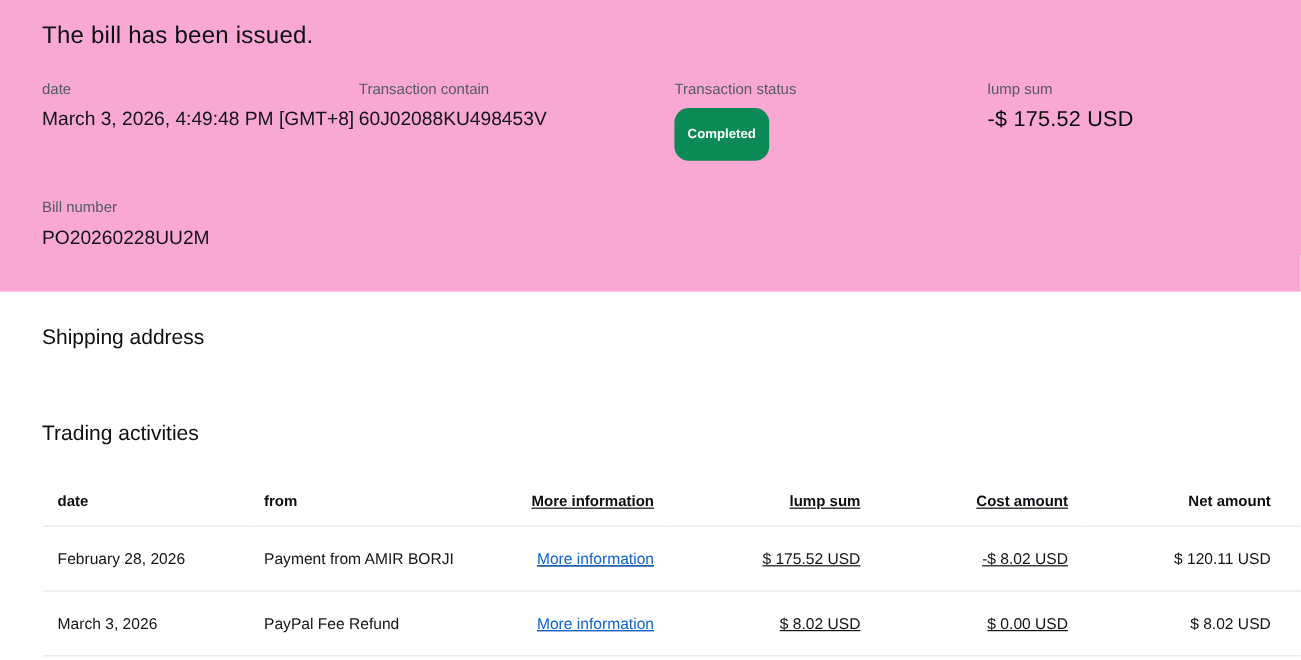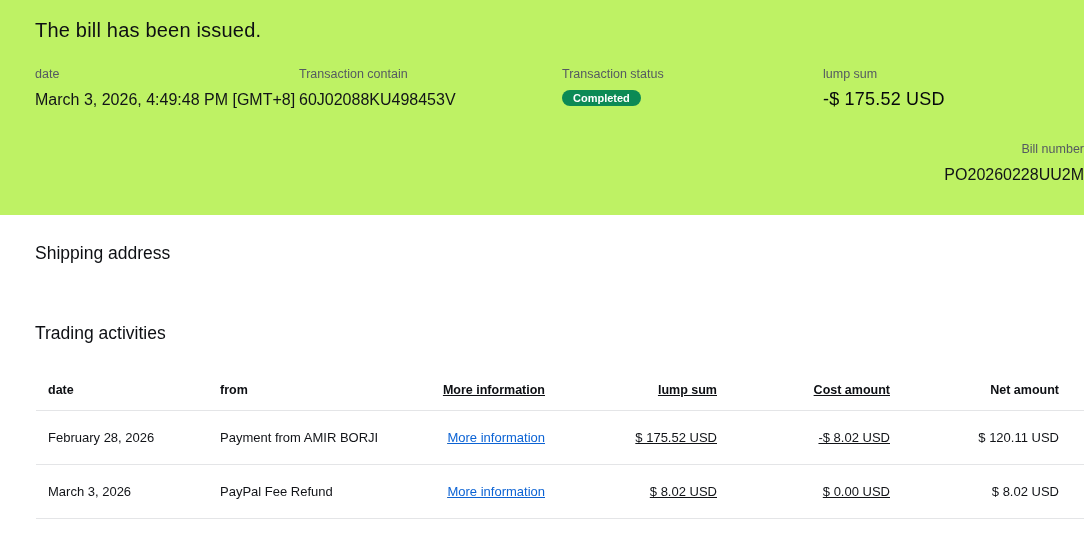--- a/index.html
+++ b/index.html
@@ -5,22 +5,22 @@
   * { box-sizing: border-box; }
   html, body { margin: 0; padding: 0; }
   body {
     width: 1084px; height: 550px; overflow: hidden;
     background: #ffffff; color: #101214;
     font-family: "Liberation Sans", sans-serif;
   }
 
   
   .bill-header {
-    background: #bef264;
-    height: 215px;
+    background: #f9a8d4;
+    height: 243px;
     padding: 19px 0 0 35px;
   }
   .page-title {
     margin: 0;
     font-size: 20px; font-weight: 400; color: #0d0f13;
     letter-spacing: 0.2px;
   }
   .fields-grid {
     display: grid;
     grid-template-columns: 264px 263px 261px 1fr;
@@ -31,24 +31,24 @@
   .lump-sum-value {
     margin-top: 8px;
     font-size: 18px; font-weight: 400; color: #06080b;
     letter-spacing: 0.2px;
   }
   .status-badge {
     display: inline-block;
     margin-top: 9px;
     background: #0c8a55; color: #ffffff;
     font-size: 11px; font-weight: 700;
-    padding: 2px 11px;
+    padding: 16px 11px;
     border-radius: 12px;
   }
-  .fields-row2 { margin-top: 32px; text-align: right; }
+  .fields-row2 { margin-top: 32px; }
 
   
   .section-title {
     margin: 0;
     font-size: 17.5px; font-weight: 400; color: #0d0f13;
   }
   .shipping-section { margin: 28px 0 0 35px; }
   .shipping-message { margin: 17px 0 0 0; font-size: 13px; color: #121418; }
   .trading-section { margin: 59px 0 0 35px; }
 

